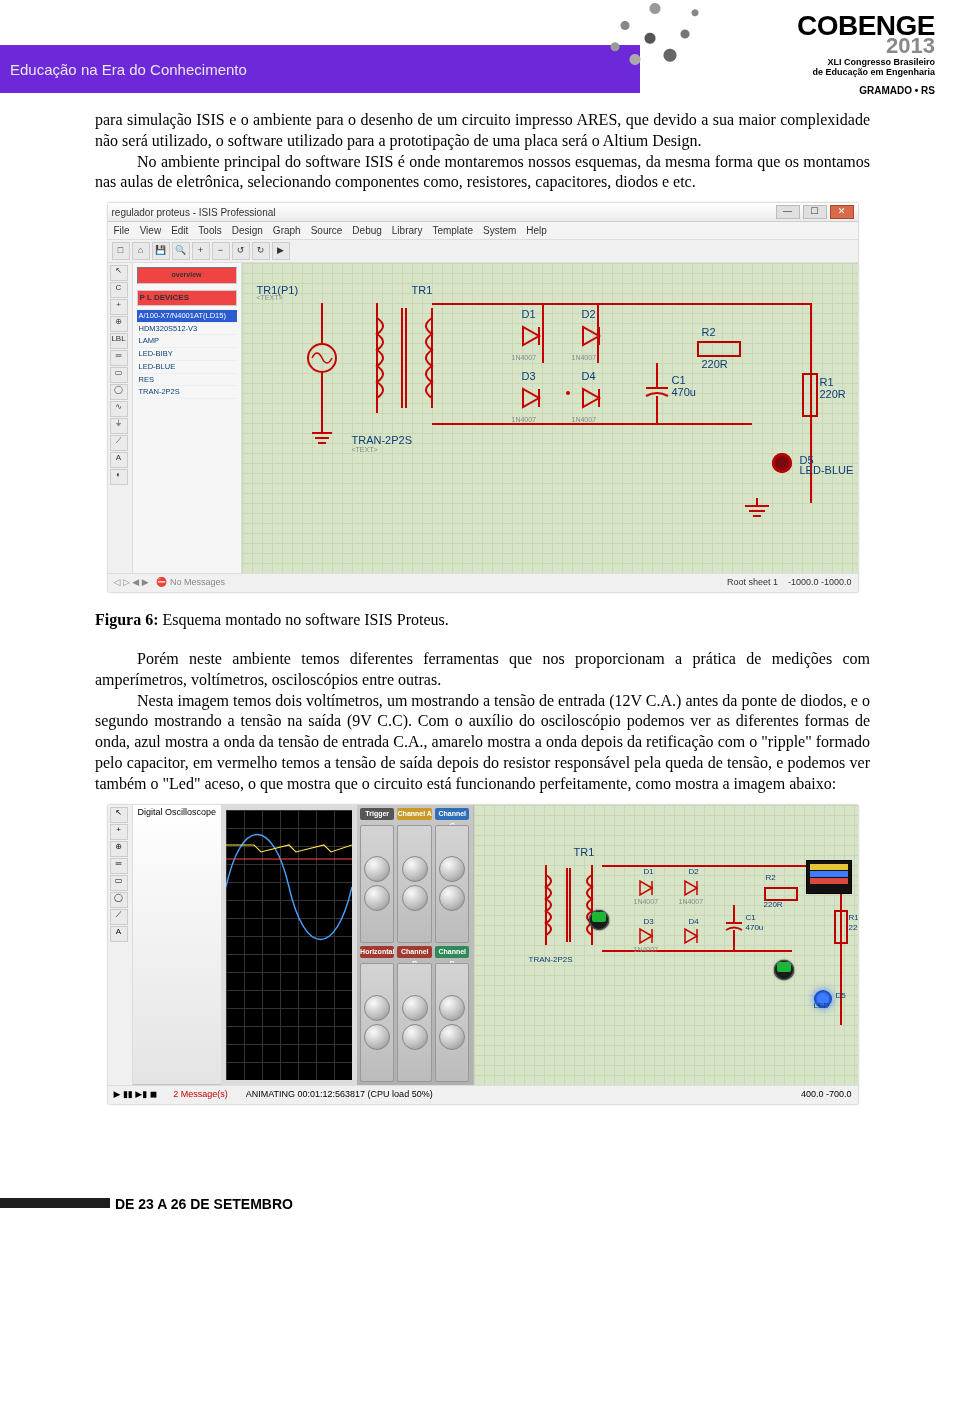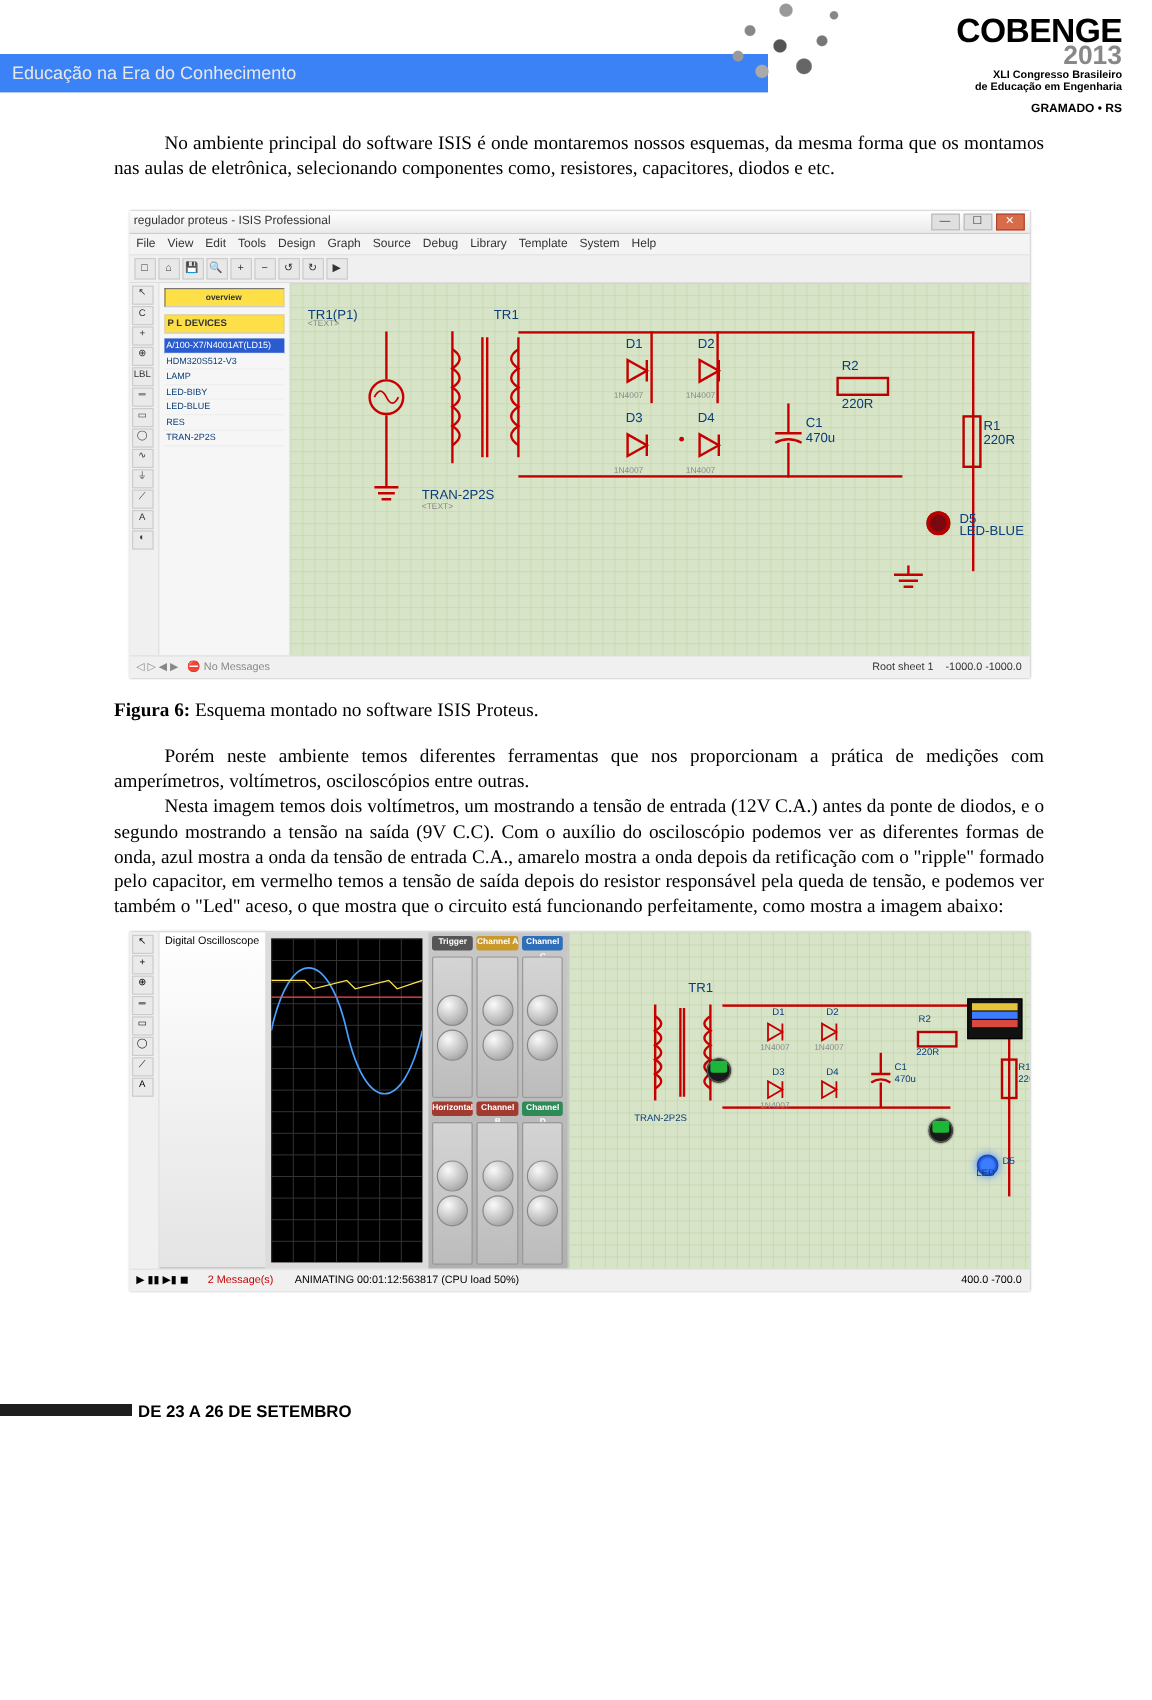--- a/index.html
+++ b/index.html
@@ -12,23 +12,23 @@
 }
 .header {
   position: relative;
   height: 100px;
   background: #fff;
 }
 .black-strip {
   position: absolute;
   left: 0;
   top: 45px;
-  height: 32px;
+  height: 48px;
   width: 640px;
-  background: #3b82f6;
+  background: #6d28d9;
   color: #e8e8e8;
   font-family: Arial, sans-serif;
   font-size: 15px;
   display: flex;
   align-items: center;
   padding-left: 10px;
   box-sizing: border-box;
 }
 .logo-area {
   position: absolute;
@@ -97,21 +97,21 @@
 }
 .content .indent { text-indent: 42px; margin: 0; }
 .content .firstp { text-indent: 0; margin: 0; }
 .fig-caption {
   margin: 18px 0 18px 0;
   font-size: 16px;
 }
 .fig-caption .b { font-weight: 700; }
 
 .app-window {
-  margin: 24px auto 2px auto;
+  margin: 10px auto 2px auto;
   width: 750px;
   box-shadow: 0 0 2px rgba(0,0,0,.4);
   background: #fff;
   font-family: "Segoe UI", Arial, sans-serif;
   font-size: 10px;
   color: #333;
 }
 .titlebar {
   height: 18px;
   background: linear-gradient(#fff,#eaeaea);
@@ -155,21 +155,21 @@
 }
 .st { width: 16px; height: 14px; background: #eaeaea; border: 1px solid #ccc; font-size: 8px; text-align: center; }
 .devpanel {
   width: 100px;
   background: #f6f6f6;
   border-right: 1px solid #ddd;
   font-size: 8px;
   padding: 4px;
 }
 .devlabel {
-  background: #fde047;
+  background: #ef4444;
   border: 1px solid #ccc;
   padding: 2px;
   margin-bottom: 4px;
   font-weight: 700;
 }
 .devlist div {
   padding: 1px 2px;
   border-bottom: 1px solid #eee;
   color: #0b3d7a;
   font-size: 7.5px;
@@ -321,20 +321,21 @@
     <div class="cobenge-b">COBENGE</div>
     <div class="cobenge-y">2013</div>
     <div class="cobenge-sub">
       <span>XLI Congresso Brasileiro</span><br><span>de Educação em Engenharia</span>
     </div>
     <div class="gramado">GRAMADO • RS</div>
   </div>
 </div>
 
 <div class="content">
+  <p class="firstp">para simulação ISIS e o ambiente para o desenho de um circuito impresso ARES, que devido a sua maior complexidade não será utilizado, o software utilizado para a prototipação de uma placa será o Altium Design.</p>
   <p class="indent">No ambiente principal do software ISIS é onde montaremos nossos esquemas, da mesma forma que os montamos nas aulas de eletrônica, selecionando componentes como, resistores, capacitores, diodos e etc.</p>
 
   <div class="app-window">
     <div class="titlebar">
       <span>regulador proteus - ISIS Professional</span>
       <div class="winbtns">
         <div class="winbtn">—</div>
         <div class="winbtn">☐</div>
         <div class="winbtn red">✕</div>
       </div>

